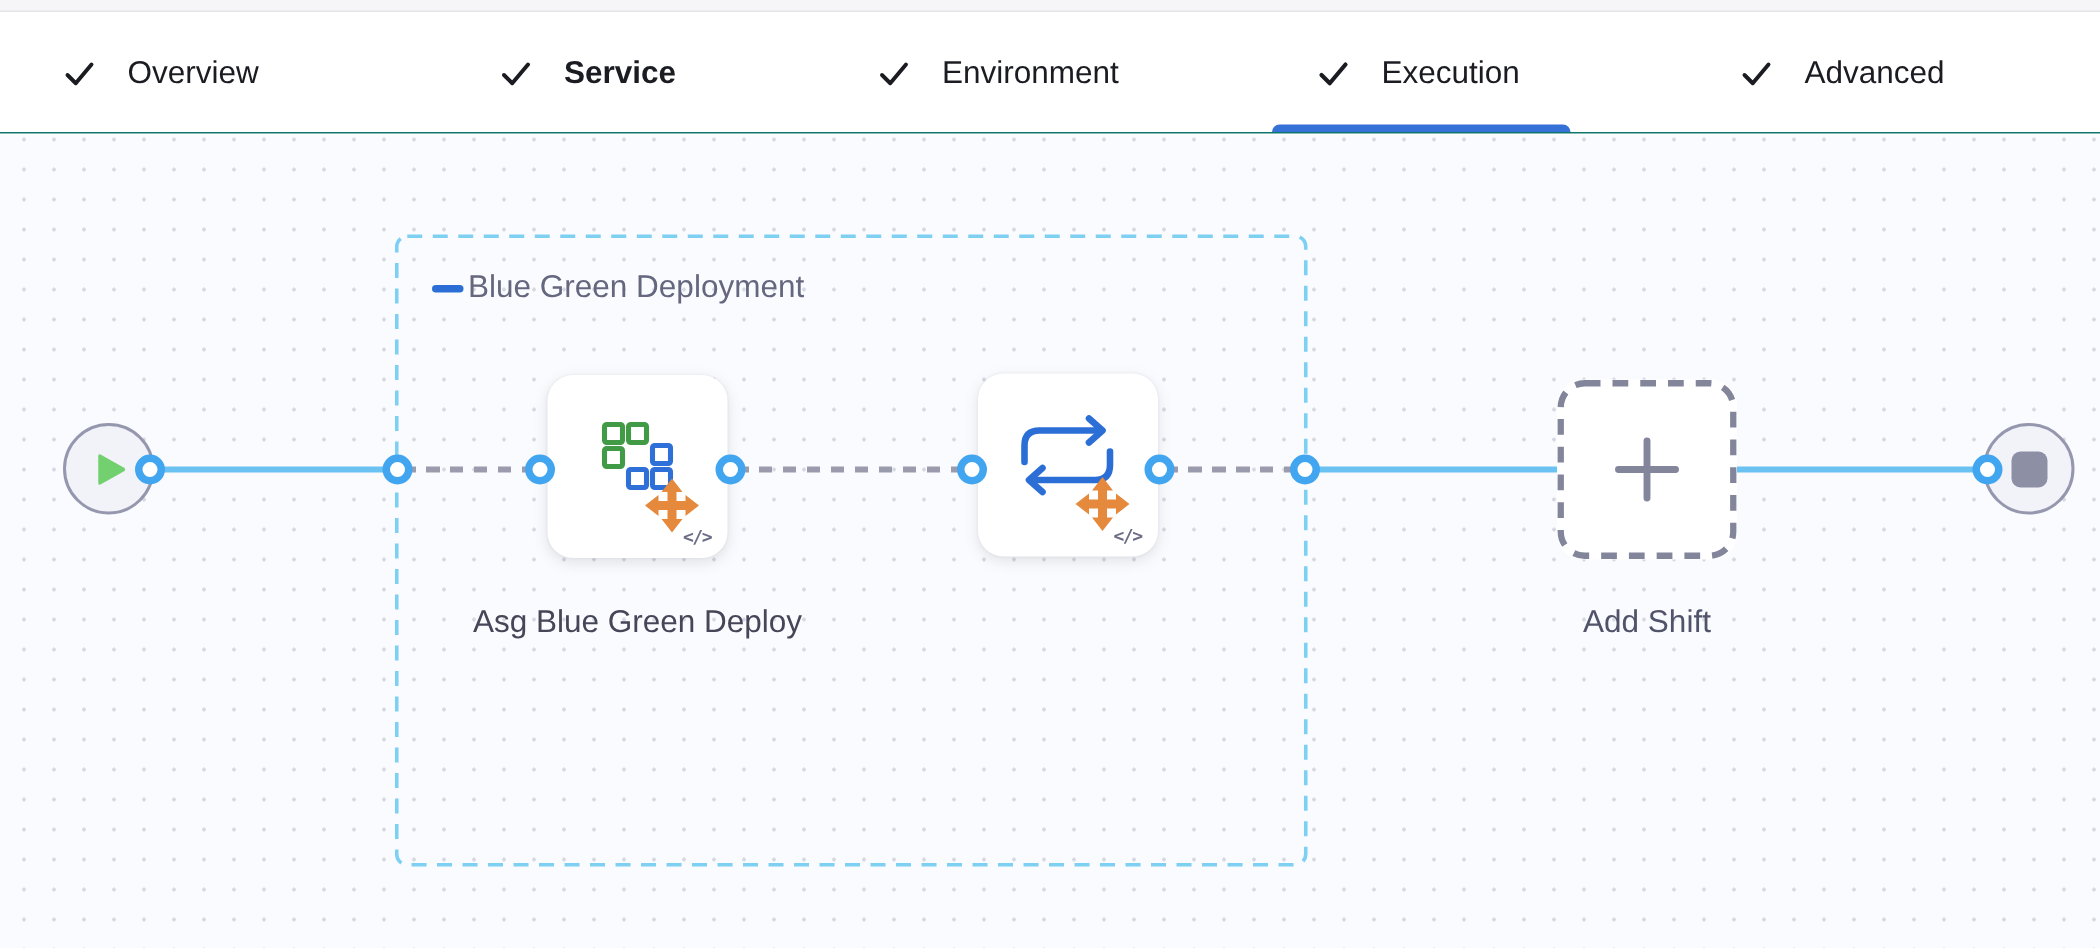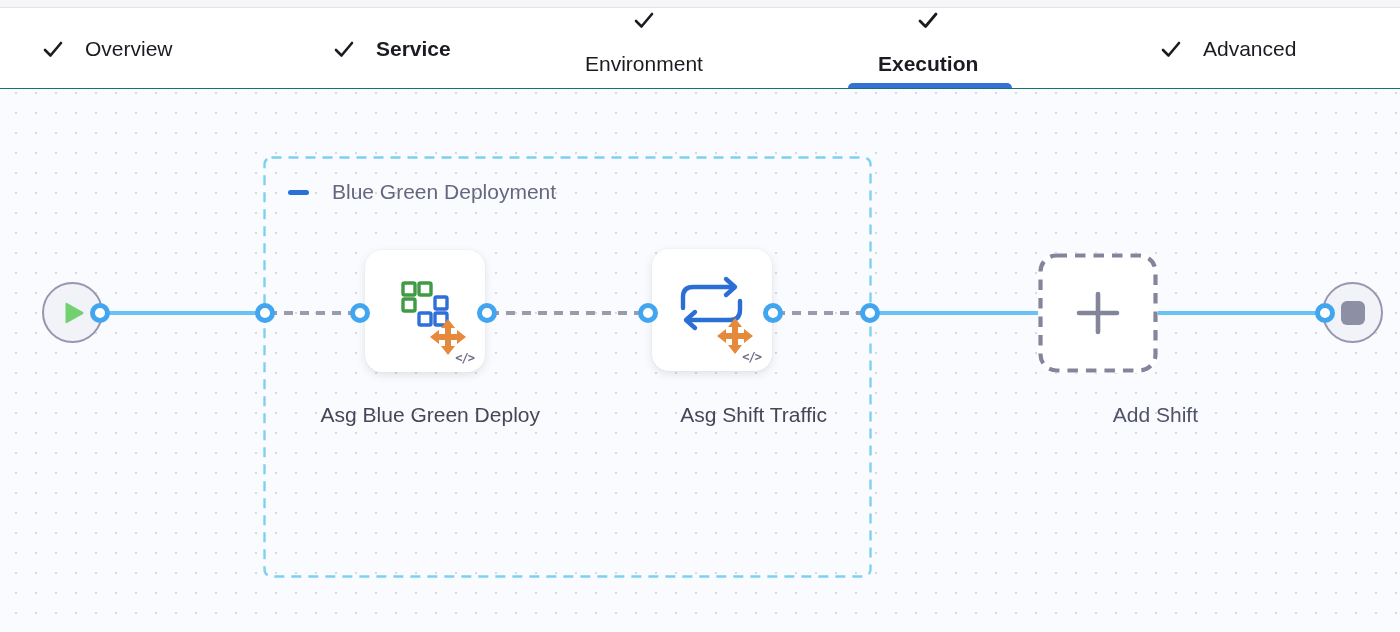--- a/index.html
+++ b/index.html
@@ -20,48 +20,48 @@
   .tabbar {
     position: absolute; left: 0; top: 9px; width: 1400px; height: 80px;
     background: #ffffff; border-bottom: 1px solid #0f766e;
   }
   .tab {
     position: absolute; top: 0; height: 100%;
     display: inline-flex; align-items: center; gap: 21px;
     font-size: 21px; color: #1b1c22; cursor: pointer;
   }
   .tab .check { width: 22px; height: 22px; display: block; }
-  .tab.active { font-weight: 700; flex-direction: column; }
+  .tab.active { font-weight: 400; }
   .tab.active::after {
     content: ""; position: absolute; left: -30px; right: -34px; bottom: 0;
     height: 5px; background: #3571d6; border-radius: 5px 5px 0 0;
   }
   .tab-0 { left: 42px; }
   .tab-1 { left: 333px; font-weight: bold; }
-  .tab-2 { left: 585px; flex-direction: column; }
+  .tab-2 { left: 585px; }
   .tab-3 { left: 878px; }
   .tab-4 { left: 1160px; align-items: center; }
 
   
   .canvas {
     position: absolute; left: 0; top: 90px; width: 1400px; height: 542px;
     background-color: #fafbfe;
     background-image: radial-gradient(#d7d9e2 1.2px, transparent 1.3px);
     background-size: 20px 20px;
     background-position: 6px 13px;
   }
 
   
   .group-rect { position: absolute; left: 263px; top: 66px; width: 609px; height: 422px; }
   .group-collapse {
     position: absolute; left: 288px; top: 100px; width: 21px; height: 5px;
     background: #2b6fd6; border-radius: 3px; cursor: pointer;
   }
   .group-title {
-    position: absolute; left: 332px; top: 90px;
+    position: absolute; left: 312px; top: 90px;
     font-size: 21px; color: #65677f; white-space: nowrap;
   }
 
   
   .line-solid {
     position: absolute; top: 221px; height: 4px;
     background: #6ac2f2; border-radius: 2px;
   }
   .line-dashed {
     position: absolute; top: 221px; height: 4px;
@@ -101,21 +101,21 @@
 
   
   .add-step-card {
     position: absolute; left: 1038px; top: 163px; width: 120px; height: 120px;
     background: #ffffff; border-radius: 17px; cursor: pointer;
   }
   .add-step-card svg { position: absolute; left: 0; top: 0; }
 
   
   .node-label {
-    position: absolute; top: 309px; text-align: right;
+    position: absolute; top: 309px; text-align: center;
     font-size: 21px; line-height: 31px; color: #454759;
   }
   .label-1 { left: 310px; width: 230px; }
   .label-2 { left: 597px; width: 230px; }
   .label-add { left: 998px; width: 200px; color: #51536a; }
 </style>
 </head>
 <body>
 
 <div class="top-strip"></div>
@@ -225,16 +225,15 @@
   <div class="port" style="left:90px;"></div>
   <div class="port" style="left:255px;"></div>
   <div class="port" style="left:350px;"></div>
   <div class="port" style="left:477px;"></div>
   <div class="port" style="left:638px;"></div>
   <div class="port" style="left:763px;"></div>
   <div class="port" style="left:860px;"></div>
   <div class="port" style="left:1315px;"></div>
 
   <div class="node-label label-1">Asg Blue Green Deploy</div>
-  <div class="node-label label-2">Asg Shift Traffic</div>
   <div class="node-label label-add">Add Shift</div>
 
 </div>
 
 </body></html>

